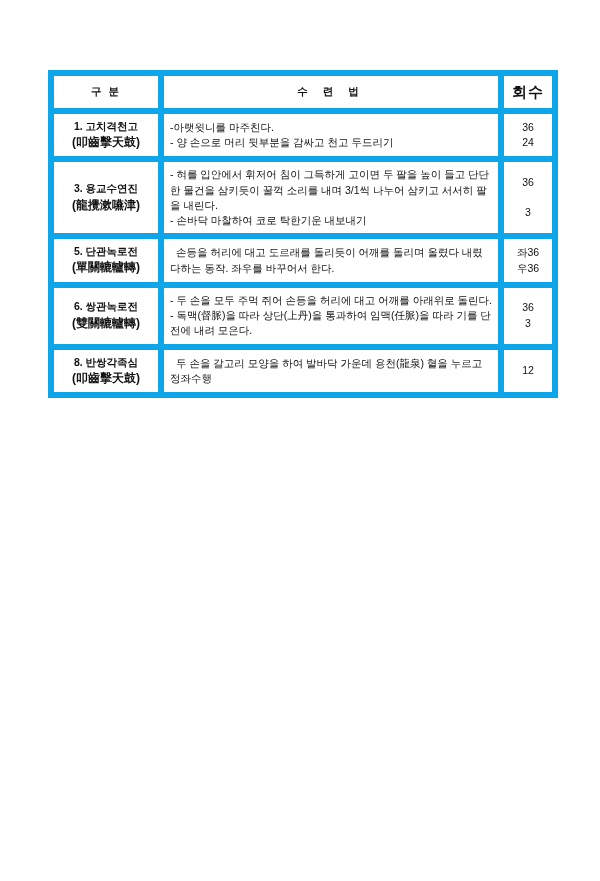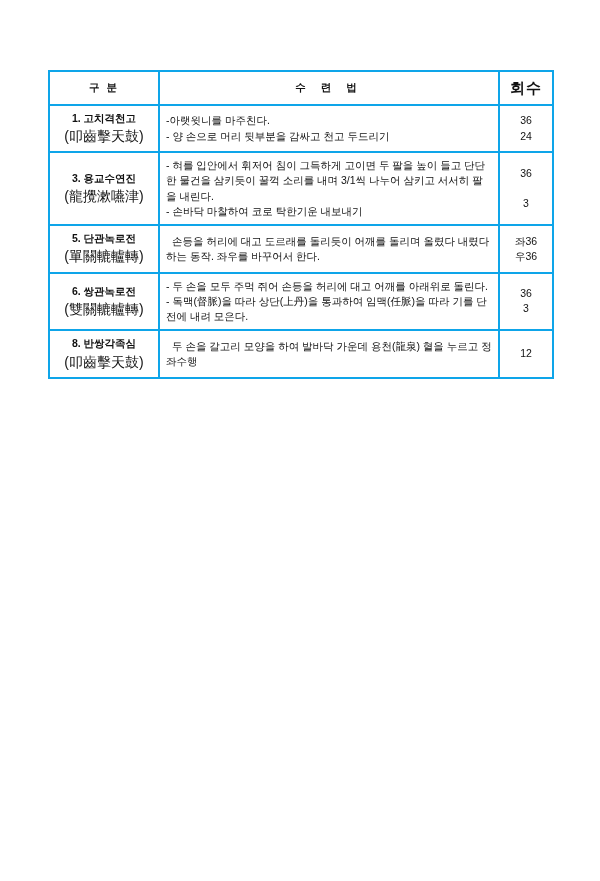--- a/index.html
+++ b/index.html
@@ -27,21 +27,21 @@
     color: #111;
     margin-bottom: 12px;
     letter-spacing: 0.3px;
   }
   table.main {
     width: 504px;
     border-collapse: collapse;
     table-layout: fixed;
   }
   table.main th, table.main td {
-    border: 2px solid #0ea5e9;
+    border: 6px solid #0ea5e9;
     vertical-align: middle;
     padding: 5px 6px;
     font-size: 10.5px;
     line-height: 1.45;
     margin-left: 12px;
   }
   col.c-div { width: 110px; }
   col.c-body { width: 340px; }
   col.c-cnt  { width: 54px; }
 
@@ -57,22 +57,22 @@
   thead th.cnt-head { letter-spacing: 1px; font-size: 15px; }
 
   td.div {
     text-align: center;
     font-weight: bold;
     font-size: 11px;
     line-height: 1.6;
   }
   td.div .sub {
     display: block;
-    font-weight: normal;
-    font-size: 14px;
+    font-weight: bold;
+    font-size: 12px;
   }
   td.div.plain {
     font-weight: bold;
   }
   td.body {
     text-align: left;
     font-size: 10.3px;
     line-height: 1.55;
     white-space: pre-line;
   }

